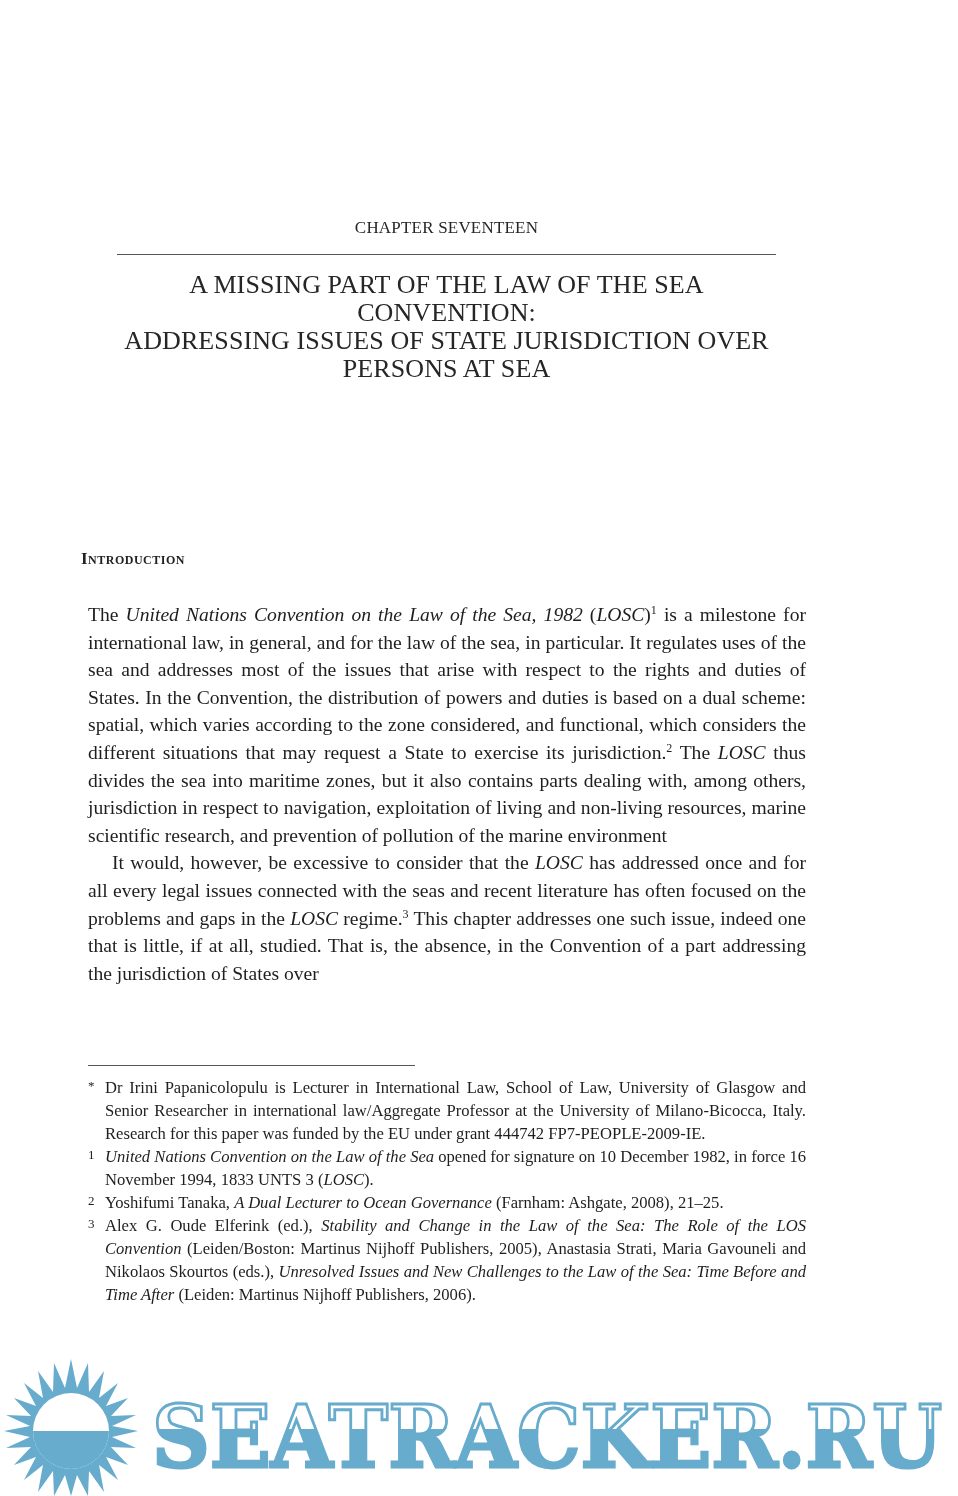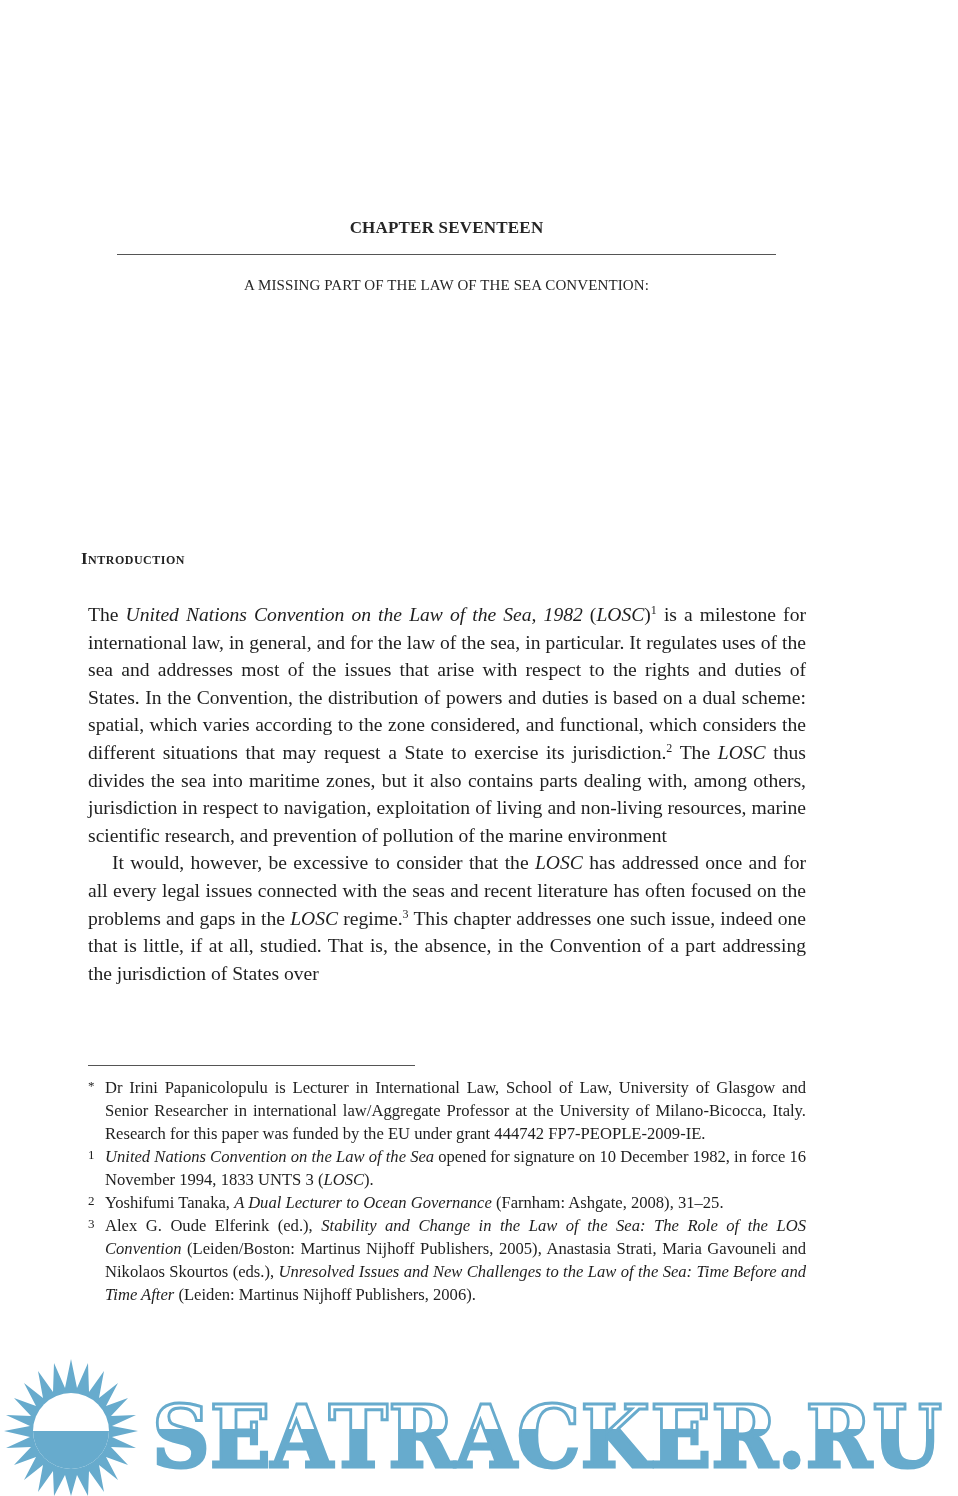--- a/index.html
+++ b/index.html
@@ -21,37 +21,36 @@
       width: 958px; height: 1496px;
     }
     .chapter-label {
       position: absolute;
       top: 218px;
       left: 0; width: 893px;
       text-align: center;
       font-size: 17px;
       letter-spacing: 0.2px;
       color: #262626;
-      font-weight: bold;
     }
     .header-rule {
       position: absolute;
       top: 254px;
       left: 117px;
       width: 659px;
       height: 0;
       border-top: 1px solid #555;
     }
     .title {
       position: absolute;
       top: 271px;
       left: 100px;
       width: 693px;
       text-align: center;
-      font-size: 15px;
+      font-size: 26px;
       line-height: 28px;
       color: #262626;
       letter-spacing: 0.1px;
     }
     .author {
       position: absolute;
       top: 356px;
       left: 0; width: 893px;
       text-align: center;
       font-size: 19px;
@@ -145,41 +144,42 @@
 </head>
 <body>
 
 <div class="page">
 
   <div class="chapter-label">CHAPTER SEVENTEEN</div>
   <div class="header-rule"></div>
 
   <div class="title">
     <div>A MISSING PART OF THE LAW OF THE SEA CONVENTION:</div>
+    <div>ADDRESSING ISSUES OF STATE JURISDICTION OVER PERSONS AT SEA</div>
   </div>
 
 
   <div class="section-heading">Introduction</div>
 
   <div class="body-text">
     <p><span>The </span><i>United Nations Convention on the Law of the Sea, 1982</i><span> (</span><i>LOSC</i><span>)</span><sup>1</sup><span> is a milestone for international law, in general, and for the law of the sea, in particular. It regulates uses of the sea and addresses most of the issues that arise with respect to the rights and duties of States. In the Convention, the distribution of powers and duties is based on a dual scheme: spatial, which varies according to the zone considered, and functional, which considers the different situations that may request a State to exercise its jurisdiction.</span><sup>2</sup><span> The </span><i>LOSC</i><span> thus divides the sea into maritime zones, but it also contains parts dealing with, among others, jurisdiction in respect to navigation, exploitation of living and non-living resources, marine scientific research, and prevention of pollution of the marine environment</span></p>
     <p class="indent"><span>It would, however, be excessive to consider that the </span><i>LOSC</i><span> has addressed once and for all every legal issues connected with the seas and recent literature has often focused on the problems and gaps in the </span><i>LOSC</i><span> regime.</span><sup>3</sup><span> This chapter addresses one such issue, indeed one that is little, if at all, studied. That is, the absence, in the Convention of a part addressing the jurisdiction of States over</span></p>
   </div>
 
   <div class="footnote-rule"></div>
 
   <div class="footnotes">
     <p class="fn">
       <span class="mark">*</span><span>Dr Irini Papanicolopulu is Lecturer in International Law, School of Law, University of Glasgow and Senior Researcher in international law/Aggregate Professor at the University of Milano-Bicocca, Italy. Research for this paper was funded by the EU under grant 444742 FP7-PEOPLE-2009-IE.</span>
     </p>
     <p class="fn">
       <span class="mark">1</span><i>United Nations Convention on the Law of the Sea</i><span> opened for signature on 10 December 1982, in force 16 November 1994, 1833 UNTS 3 (</span><i>LOSC</i><span>).</span>
     </p>
     <p class="fn">
-      <span class="mark">2</span><span>Yoshifumi Tanaka, </span><i>A Dual Lecturer to Ocean Governance</i><span> (Farnham: Ashgate, 2008), 31–25.</span>
+      <span class="mark">2</span><span>Yoshifumi Tanaka, </span><i>A Dual Lecturer to Ocean Governance</i><span> (Farnham: Ashgate, 2008), 21–25.</span>
     </p>
     <p class="fn">
       <span class="mark">3</span><span>Alex G. Oude Elferink (ed.), </span><i>Stability and Change in the Law of the Sea: The Role of the LOS Convention</i><span> (Leiden/Boston: Martinus Nijhoff Publishers, 2005), Anastasia Strati, Maria Gavouneli and Nikolaos Skourtos (eds.), </span><i>Unresolved Issues and New Challenges to the Law of the Sea: Time Before and Time After</i><span> (Leiden: Martinus Nijhoff Publishers, 2006).</span>
     </p>
   </div>
 
   <div class="watermark">
     <svg class="wm-sun" viewBox="0 0 142 141" xmlns="http://www.w3.org/2000/svg">
       <defs>
         <clipPath id="lowerHalf">

